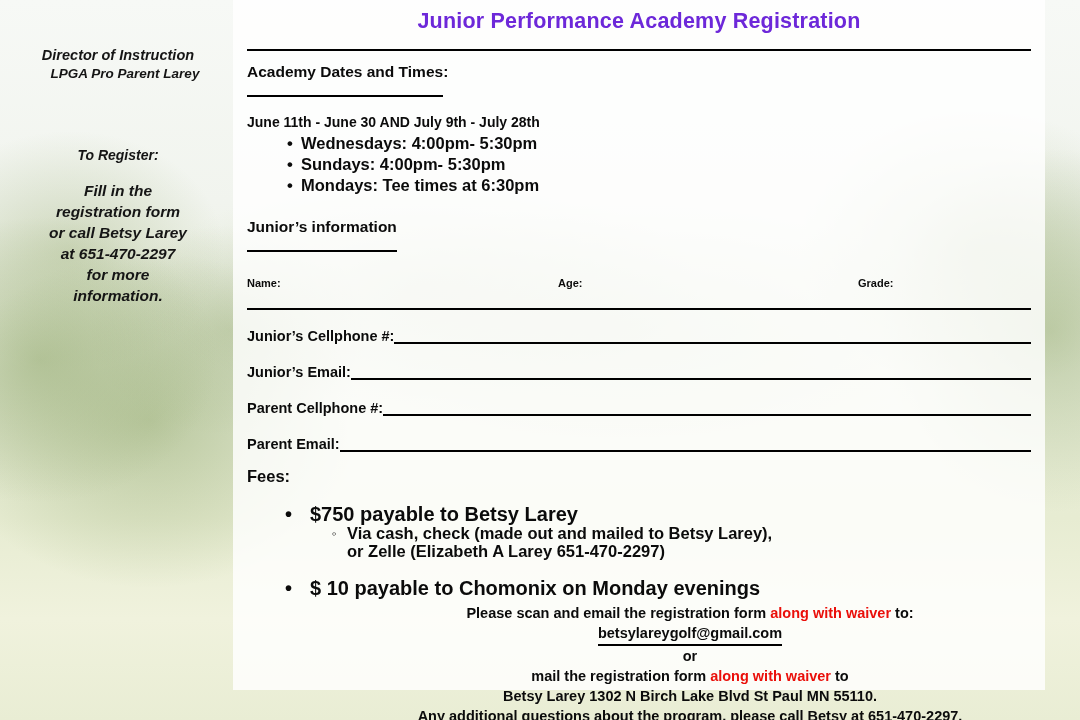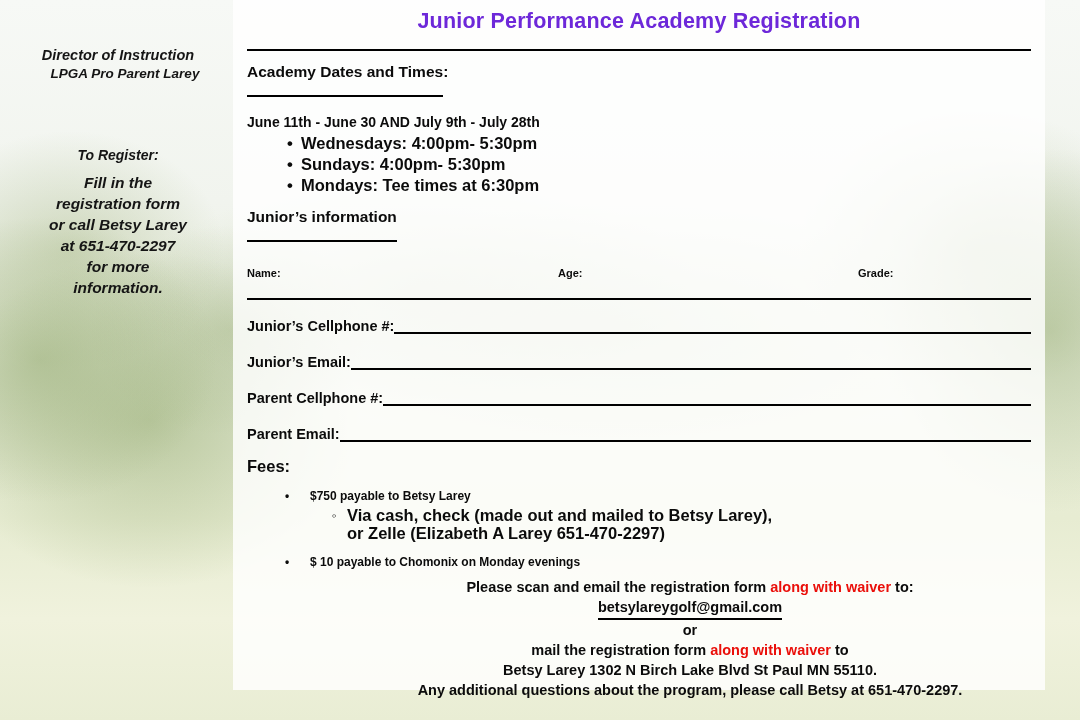--- a/index.html
+++ b/index.html
@@ -39,49 +39,49 @@
 
   .sec-head { margin-top:12px; font-size:15.5px; }
   .u  { display:inline-block; border-bottom:2px solid #000; padding-bottom:14px; }
 
   .range { margin-top:17px; font-size:14px; }
 
   ul.bullets { list-style:none; margin:3px 0 0 40px; font-size:16.5px; }
   ul.bullets li { line-height:21px; }
   .b  { display:inline-block; width:14px; }
 
-  .junior-head { margin-top:12px; font-size:15.5px; }
+  .junior-head { margin-top:22px; font-size:15.5px; }
 
   .nag-row { position:relative; margin-top:25px; height:18px; font-size:11px; }
   .nag-row .age   { position:absolute; left:311px; top:0; }
   .nag-row .grade { position:absolute; left:611px; top:0; }
   .nag-line { margin-top:13px; border-bottom:2px solid #000; }
 
   .field { display:flex; align-items:flex-end; margin-top:16px; font-size:14.5px; line-height:20px; }
   .fline { flex:1; border-bottom:2px solid #000; margin-bottom:2px; }
 
   .fees-head { margin-top:13px; font-size:16.5px; }
-  .fee-item { margin-top:10px; padding-left:38px; font-size:12px; line-height:21px; }
+  .fee-item { margin-top:18px; padding-left:38px; font-size:20px; line-height:21px; }
   .fee-item .b { width:25px; }
   .fee-sub { display:flex; padding-left:85px; font-size:16.5px; line-height:17.5px; }
   .sb { display:inline-block; width:15px; font-size:13px; line-height:17.5px; }
 
   .footer { margin-top:4px; margin-left:102px; width:682px; text-align:center; font-size:14.5px; }
   .f-line { line-height:20.3px; }
   .red { color:#ea0f0a; }
   .u-email { display:inline-block; border-bottom:2px solid #000; padding-bottom:0px; }
 
   
   .sidebar { position:absolute; left:8px; top:46px; width:220px; z-index:1;
              font-style:italic; text-align:center; color:#151515; }
   .dir1 { font-size:14.5px; line-height:19px; }
   .dir2 { font-size:13.5px; line-height:18px; padding-left:14px; }
   .reg-head { margin-top:62px; font-size:14px; line-height:21px; }
   .reg-line { font-size:15.5px; line-height:21px; }
-  .reg-gap { margin-top:6px; }
+  .reg-gap { margin-top:14px; }
 </style>
 </head>
 <body>
 
 <div id="screen">
   <div class="photo"></div>
 
   <aside class="sidebar">
     <div class="dir1">Director of Instruction</div>
     <div class="dir2">LPGA Pro Parent Larey</div>

